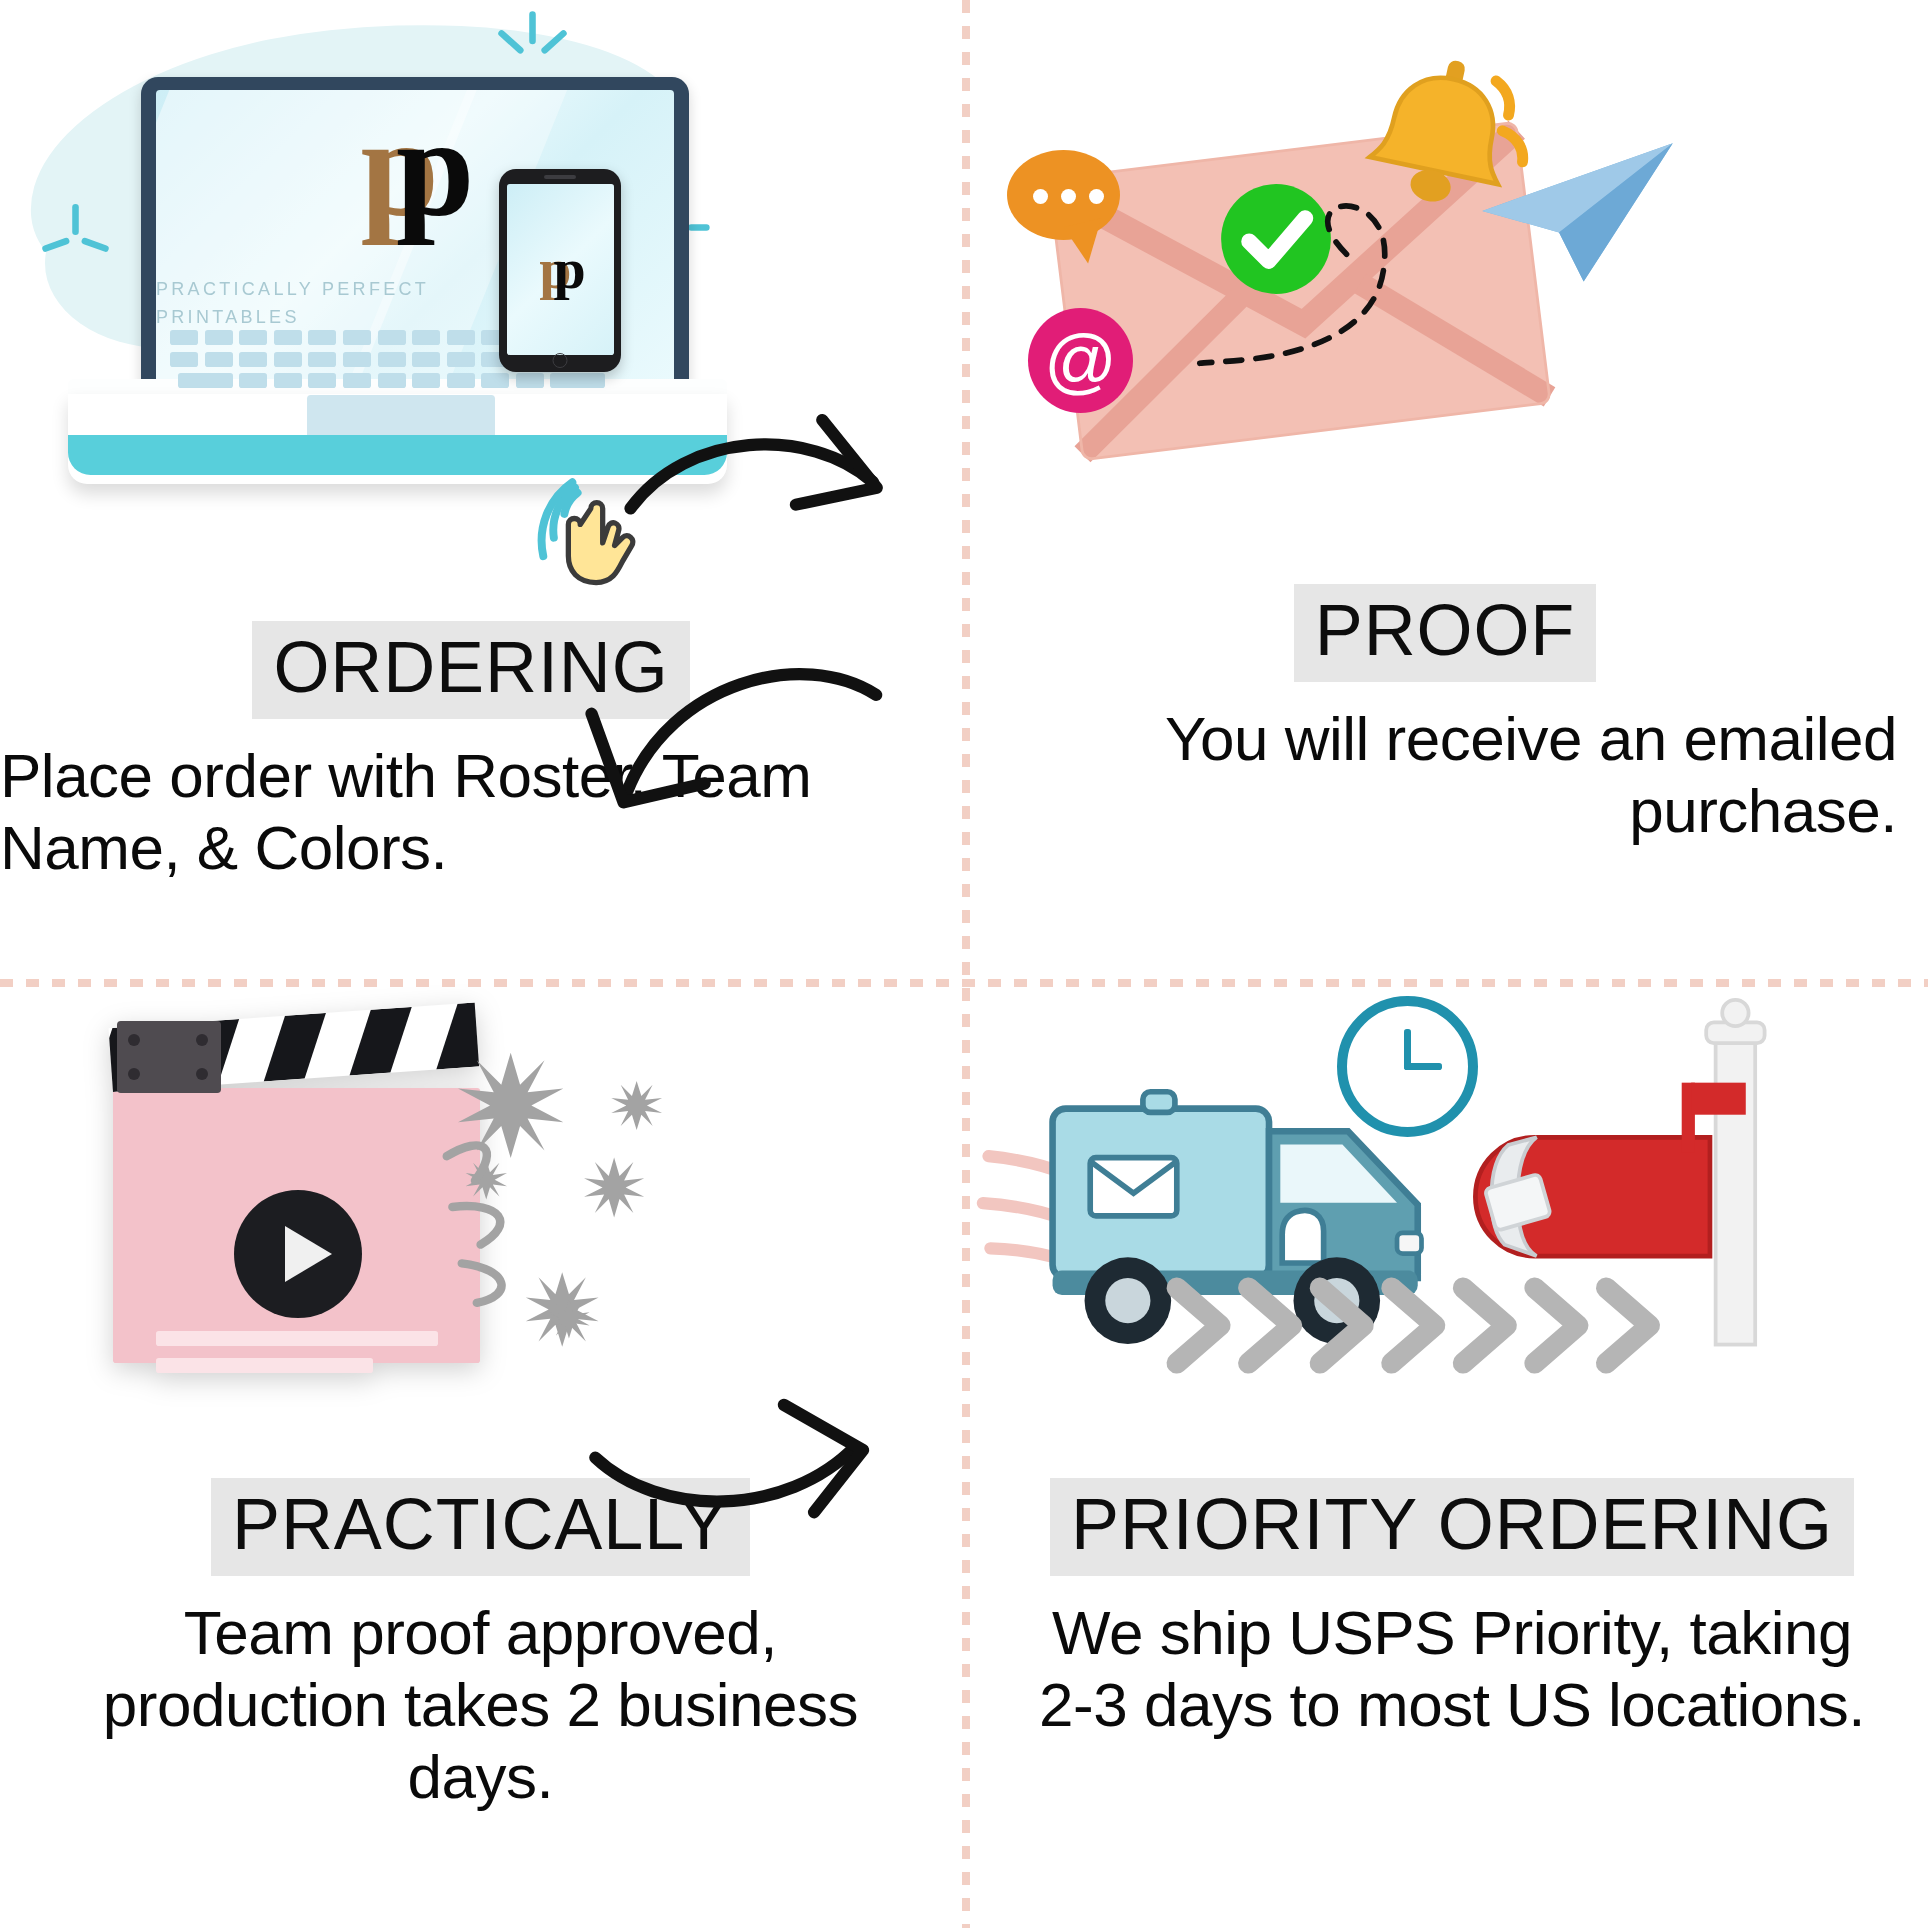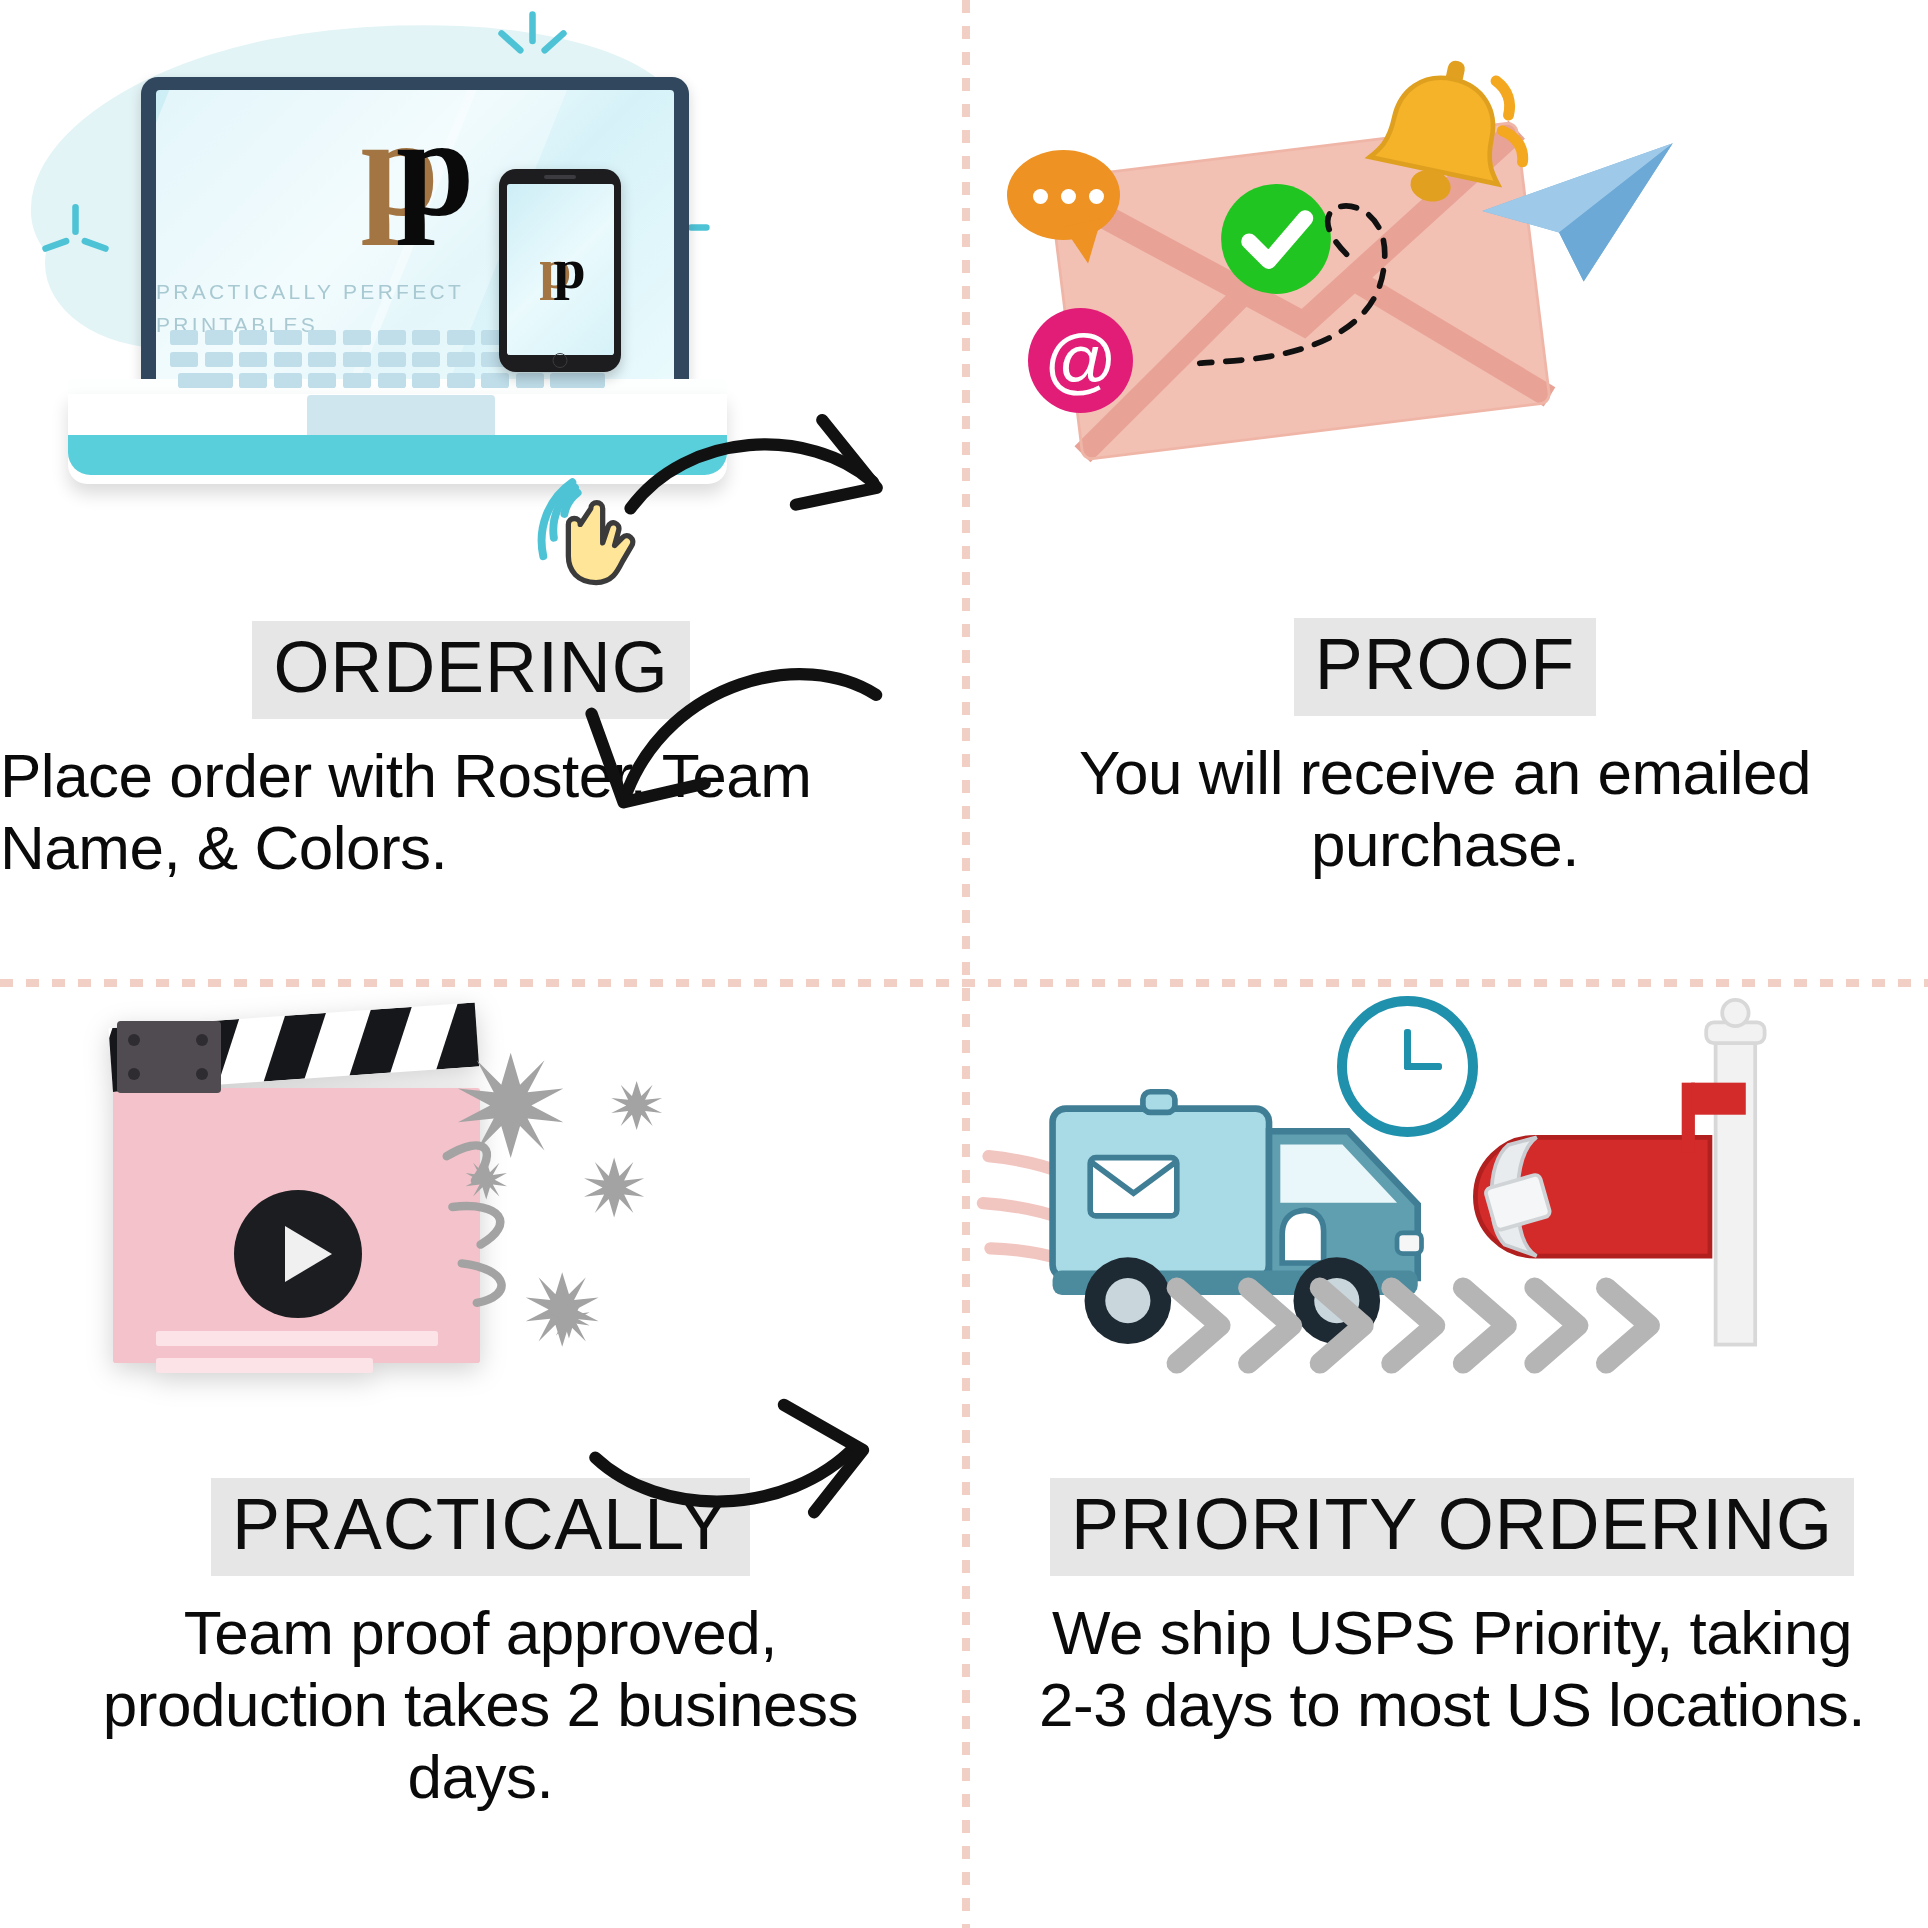--- a/index.html
+++ b/index.html
@@ -51,21 +51,21 @@
     line-height:1.16;
     color:#0a0a0a;
     font-weight:400;
     letter-spacing:-0.5px;
   }
   .label-row { display:flex; align-items:flex-end; }
 
   
   .tl-text { position:absolute; left:0; top:621px; width:942px; text-align:left; }
   .tl-text .label-row { justify-content:center; }
-  .tr-text { position:absolute; left:993px; top:618px; width:904px; text-align:center; }
+  .tr-text { position:absolute; left:993px; top:584px; width:904px; text-align:right; }
   .tr-text .label-row { justify-content:center; }
   .bl-text { position:absolute; left:9.4px; top:1478px; width:942px; text-align:center; }
   .bl-text .label-row { justify-content:center; }
   .br-text { position:absolute; left:981px; top:1478px; width:942px; text-align:center; }
   .br-text .label-row { justify-content:center; }
   .gap { height:21px; }
 
   
   .arrow { position:absolute; z-index:6; }
   .arrow-1 { left:621px; top:405px; }
@@ -99,21 +99,21 @@
   .logo-wrap { position:absolute; left:0; right:0; top:22.6px; text-align:center; }
   .logo-mono {
     font-family:"Liberation Serif", serif;
     font-size:141px; line-height:0.78; font-weight:700;
     letter-spacing:-43px; display:inline-block; margin-left:-38px;
   }
   .logo-mono .c1 { color:#a37543; }
   .logo-mono .c2 { color:#0a0a0a; }
   .brandline {
     position:absolute; left:0; right:0; top:186px;
-    font-size:21px; letter-spacing:3.3px; color:#a8c9d2; line-height:1.55;
+    font-size:18px; letter-spacing:3.3px; color:#a8c9d2; line-height:1.55;
   }
   .laptop-base {
     position:absolute; left:68px; top:394px; width:659px; height:90px;
     background:#ffffff; border-radius:0 0 19px 19px;
     box-shadow:0 9.4px 17px rgba(0,0,0,.14);
   }
   .laptop-deck {
     position:absolute; left:68px; top:379px; width:659px; height:58px;
     background:#fdfefe; border-radius:5.6px 5.6px 0 0;
   }

